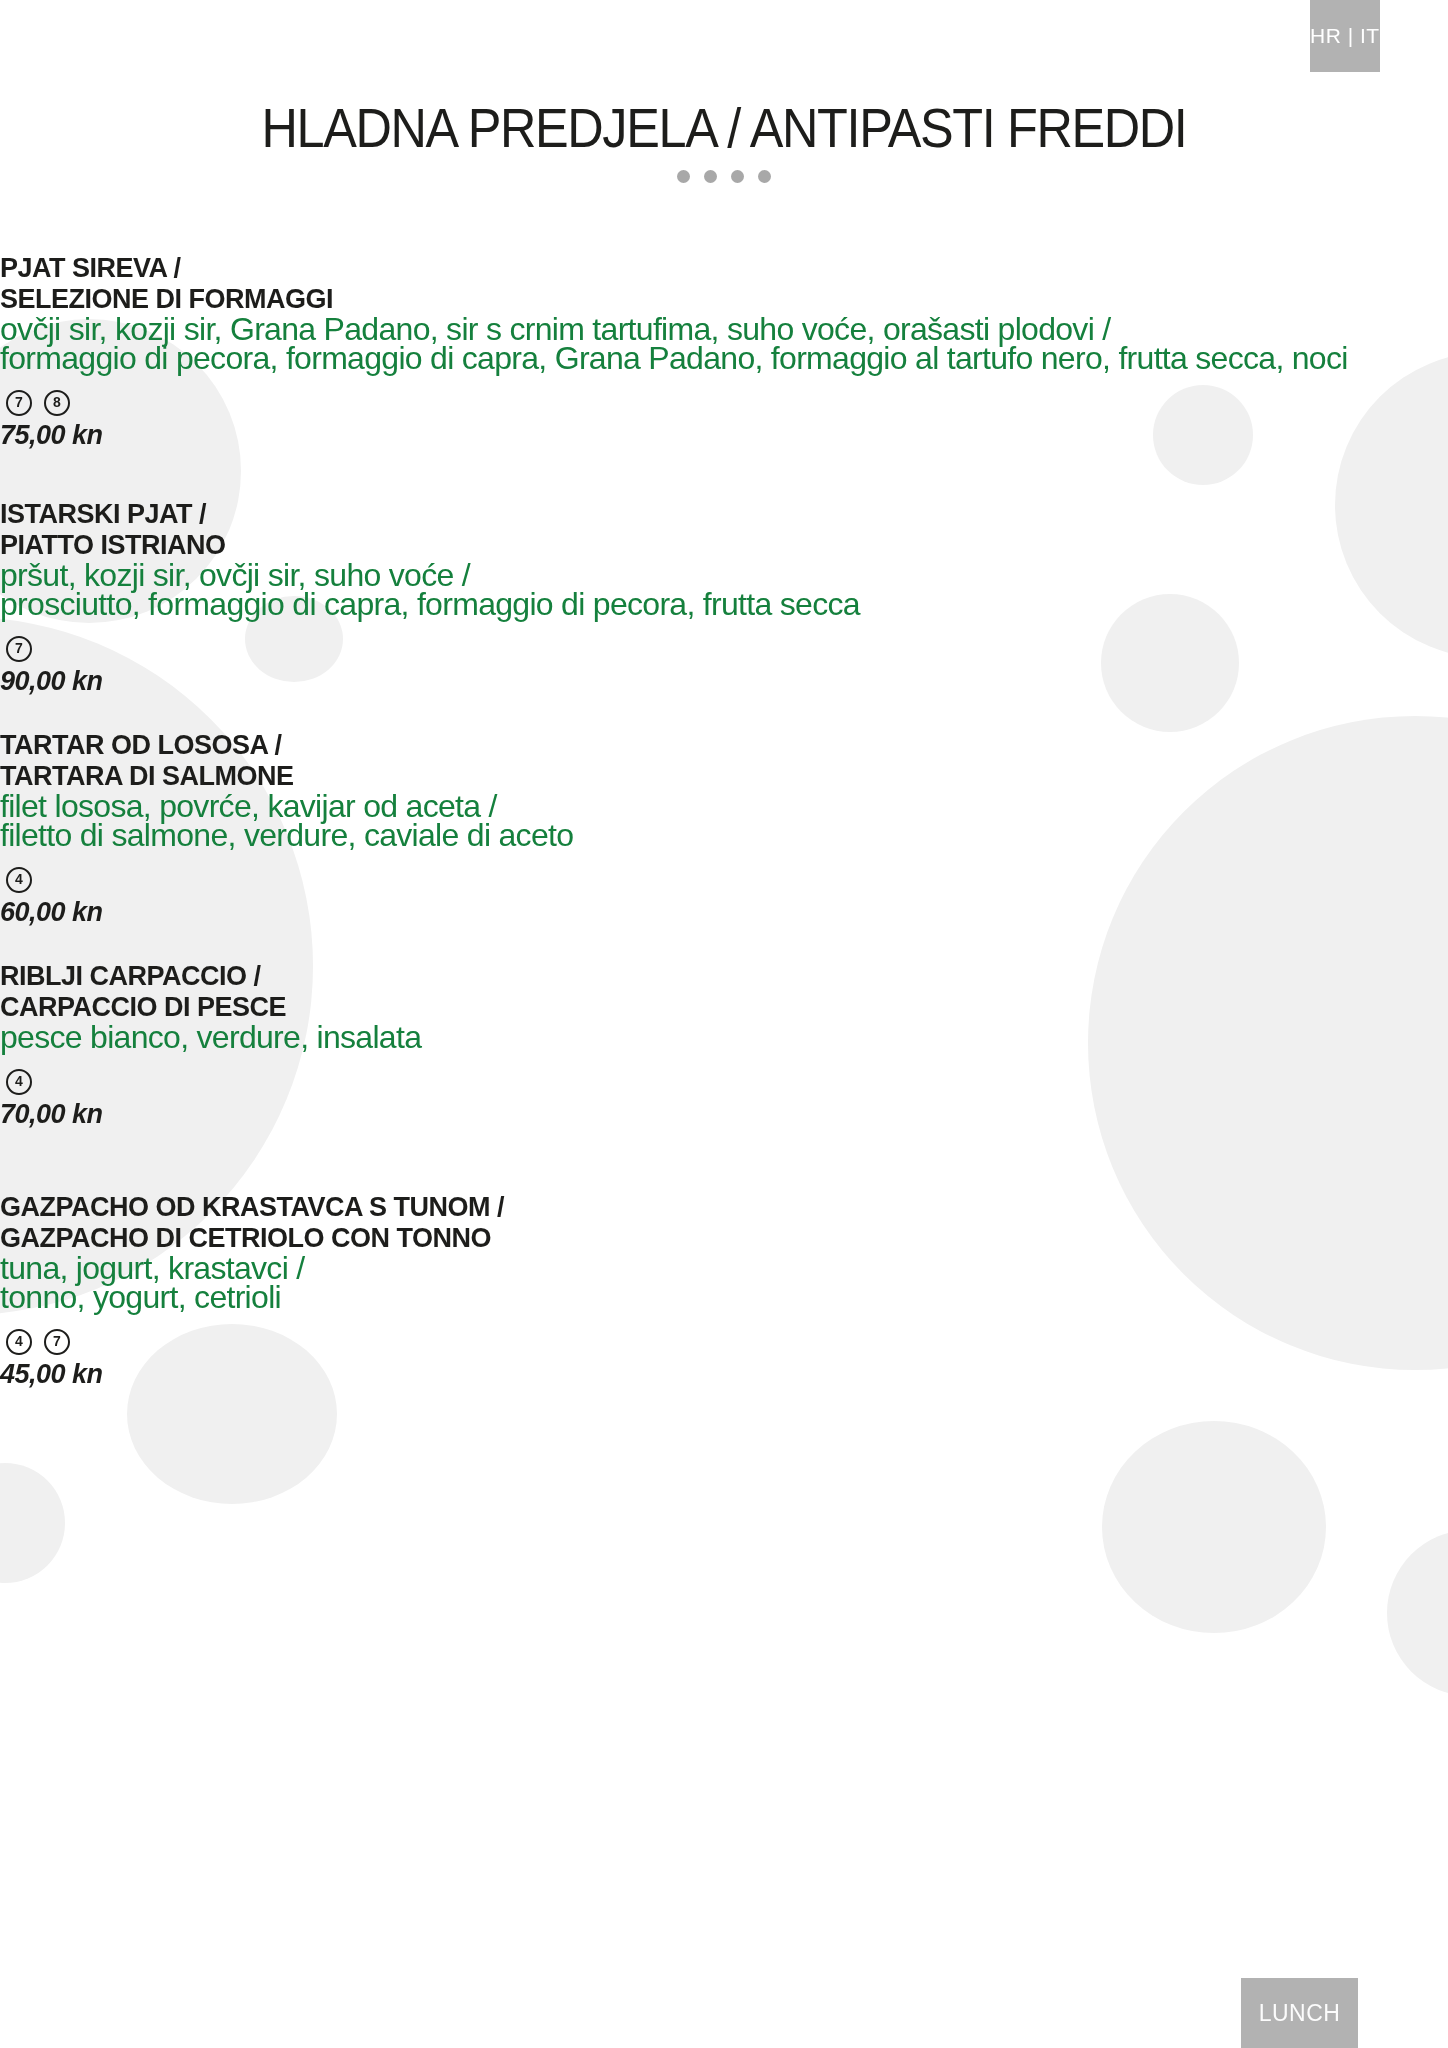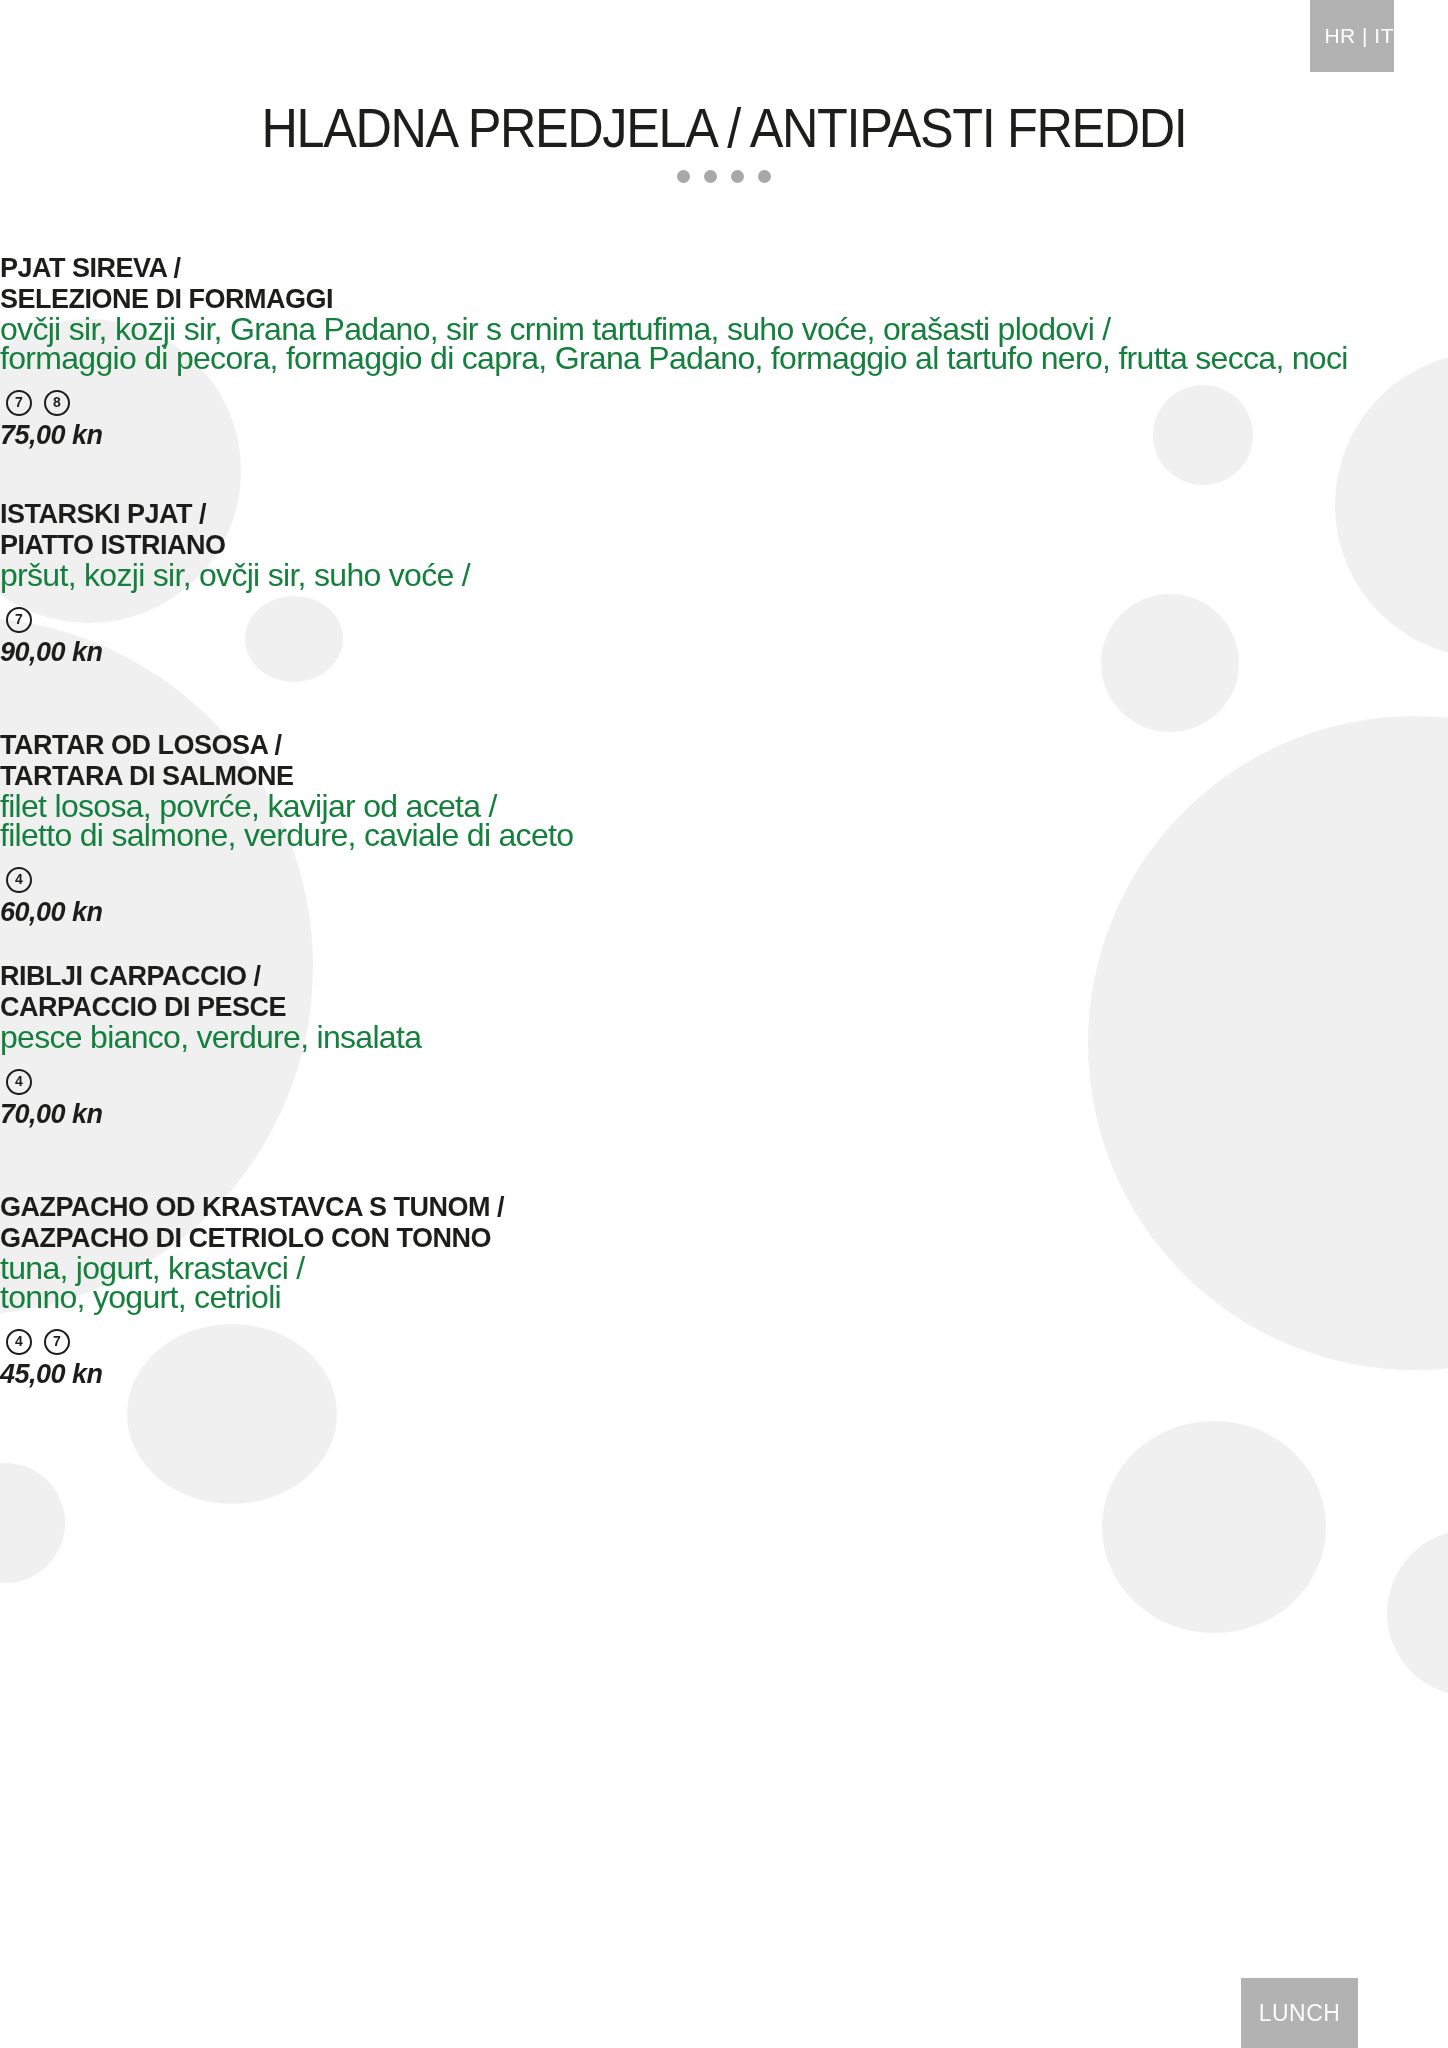--- a/index.html
+++ b/index.html
@@ -15,23 +15,23 @@
   .c4  { left:127px;  top:1324px; width:210px; height:180px; }
   .c5  { left:-55px;  top:1463px; width:120px; height:120px; }
   .c6  { left:1153px; top:385px;  width:100px; height:100px; }
   .c7  { left:1335px; top:352px;  width:306px; height:306px; }
   .c8  { left:1101px; top:594px;  width:138px; height:138px; }
   .c9  { left:1088px; top:716px;  width:654px; height:654px; }
   .c10 { left:1102px; top:1421px; width:224px; height:212px; }
   .c11 { left:1387px; top:1530px; width:166px; height:166px; }
 
   .lang-badge {
-    position:absolute; left:1310px; top:0; width:84px; height:72px;
+    position:absolute; left:1310px; top:0; width:70px; height:72px;
     background:#b2b2b2; color:#ffffff; display:flex; align-items:center;
-    justify-content:flex-end; font-size:21px; letter-spacing:0.5px;
+    justify-content:flex-start; font-size:21px; letter-spacing:0.5px;
   }
   .lunch-badge {
     position:absolute; left:1241px; top:1978px; width:117px; height:70px;
     background:#b2b2b2; color:#fcfcfc; display:flex; align-items:center;
     justify-content:center; font-size:23px; letter-spacing:0.5px;
   }
 
   .title {
     position:absolute; top:95px; left:0; width:100%; text-align:center;
     font-size:56px; font-weight:400; letter-spacing:-1.5px; color:#1d1d1b;
@@ -95,20 +95,21 @@
     <div class="item-name">SELEZIONE DI FORMAGGI</div>
     <div class="item-desc">ovčji sir, kozji sir, Grana Padano, sir s crnim tartufima, suho voće, orašasti plodovi /</div>
     <div class="item-desc">formaggio di pecora, formaggio di capra, Grana Padano, formaggio al tartufo nero, frutta secca, noci</div>
     <div class="allergens"><span class="allergen">7</span><span class="allergen">8</span></div>
     <div class="price">75,00 kn</div>
   </div>
       <div class="menu-item">
     <div class="item-name">ISTARSKI PJAT /</div>
     <div class="item-name">PIATTO ISTRIANO</div>
     <div class="item-desc">pršut, kozji sir, ovčji sir, suho voće /</div>
+    <div class="item-desc">prosciutto, formaggio di capra, formaggio di pecora, frutta secca</div>
     <div class="allergens"><span class="allergen">7</span></div>
     <div class="price">90,00 kn</div>
   </div>
       <div class="menu-item">
     <div class="item-name">TARTAR OD LOSOSA /</div>
     <div class="item-name">TARTARA DI SALMONE</div>
     <div class="item-desc">filet lososa, povrće, kavijar od aceta /</div>
     <div class="item-desc">filetto di salmone, verdure, caviale di aceto</div>
     <div class="allergens"><span class="allergen">4</span></div>
     <div class="price">60,00 kn</div>

